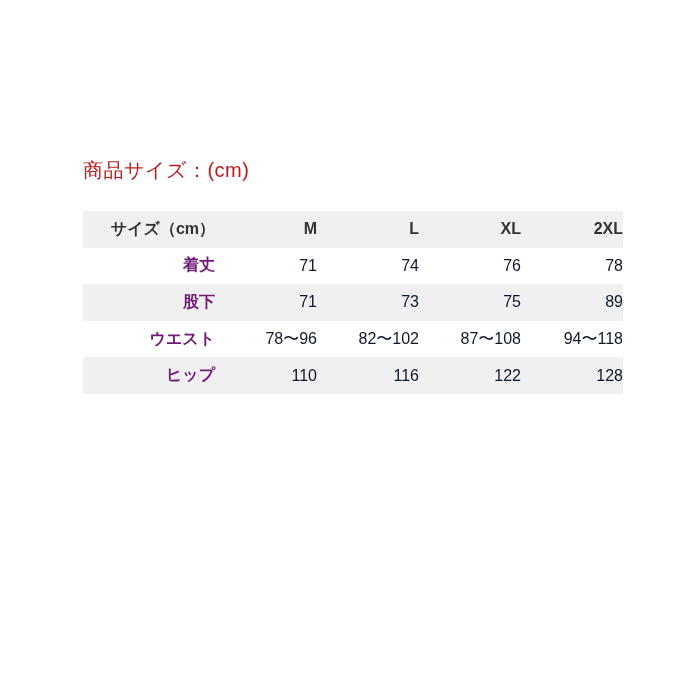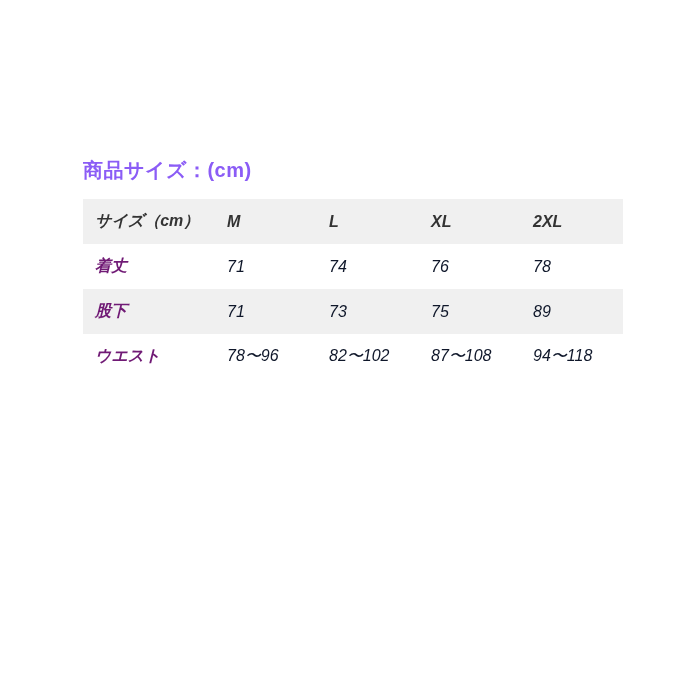--- a/index.html
+++ b/index.html
@@ -15,43 +15,42 @@
     background: #ffffff;
     overflow: hidden;
   }
   .content {
     position: absolute;
     left: 83px;
     top: 157px;
     width: 540px;
   }
   .title {
-    margin: 0 0 16px 0;
+    margin: 0 0 28px 0;
     font-size: 20px;
     line-height: 26px;
-    font-weight: bold;
-    color: #8b5cf6;
+    font-weight: normal;
+    color: #b91c1c;
     letter-spacing: 0.5px;
   }
   table.size-table {
     border-collapse: collapse;
     table-layout: fixed;
     width: 540px;
   }
   table.size-table tr {
     height: 36.6px;
   }
   table.size-table th,
   table.size-table td {
-    padding: 12px;
-    text-align: left;
+    padding: 0;
+    text-align: right;
     vertical-align: middle;
     font-size: 16px;
     white-space: nowrap;
-    font-style: italic;
   }
   table.size-table thead th {
     font-weight: bold;
     color: #333333;
   }
   table.size-table tbody th {
     font-weight: bold;
     color: #701a75;
   }
   table.size-table td {
@@ -103,17 +102,24 @@
           <td>75</td>
           <td>89</td>
         </tr>
         <tr>
           <th>ウエスト</th>
           <td>78〜96</td>
           <td>82〜102</td>
           <td>87〜108</td>
           <td>94〜118</td>
         </tr>
+        <tr>
+          <th>ヒップ</th>
+          <td>110</td>
+          <td>116</td>
+          <td>122</td>
+          <td>128</td>
+        </tr>
       </tbody>
     </table>
 
   </div>
 </div>
 
 </body></html>

